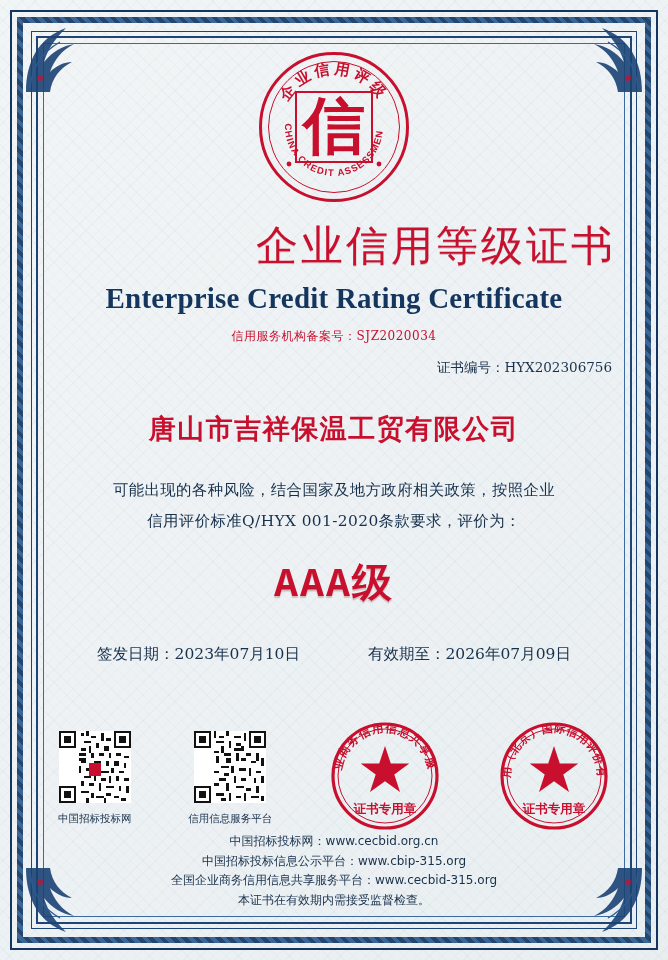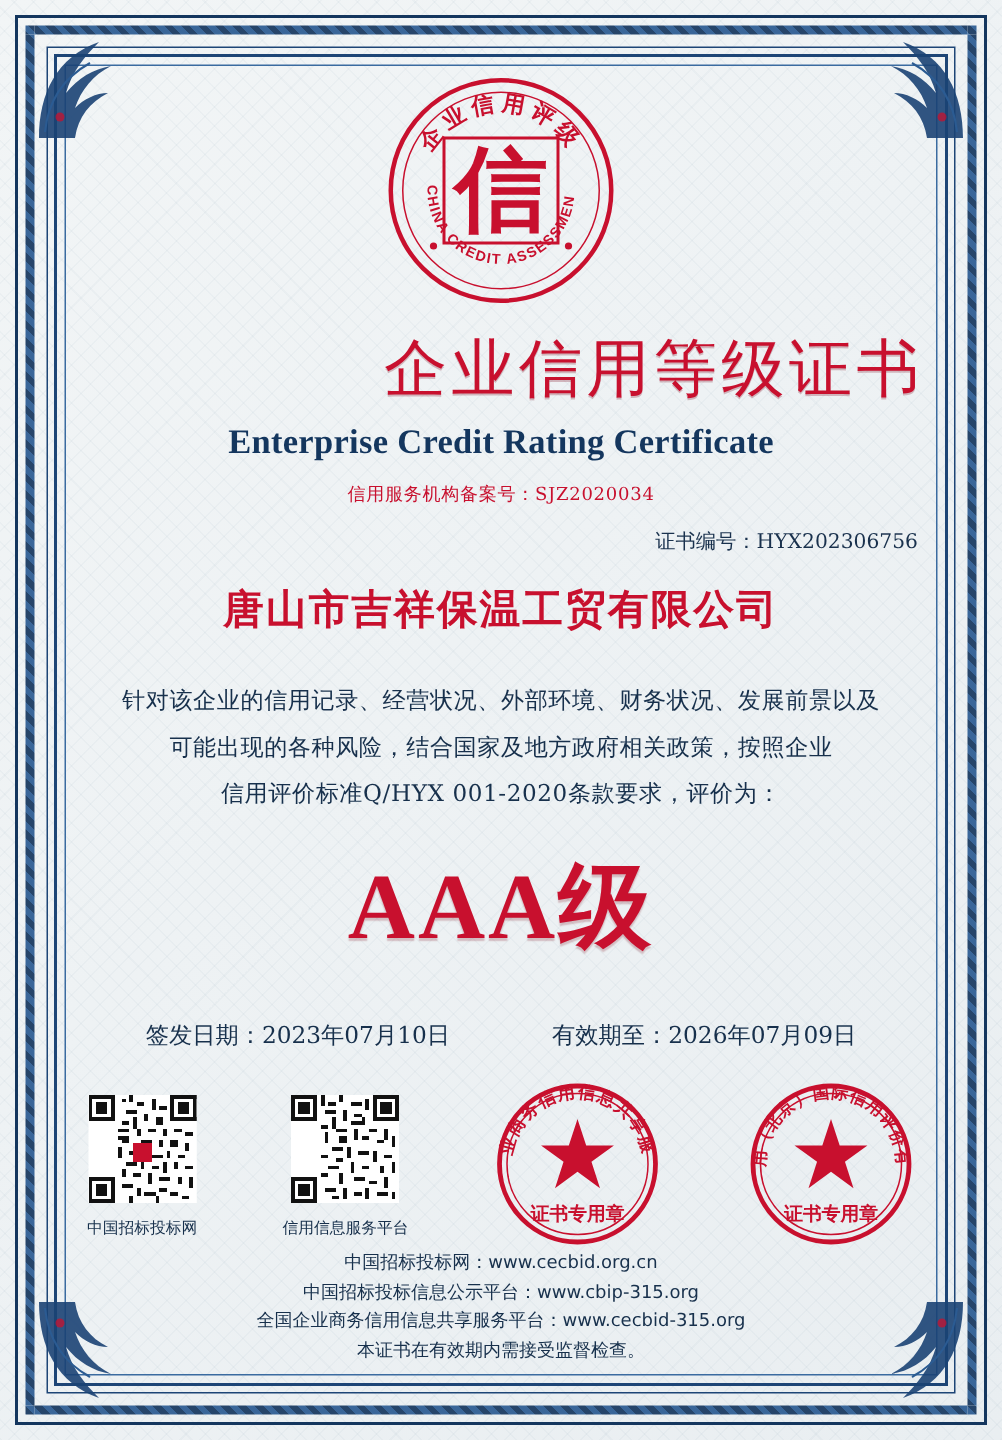--- a/index.html
+++ b/index.html
@@ -117,21 +117,21 @@
     font-size: 42px;
     font-weight: 400;
     letter-spacing: 3px;
     margin-top: 16px;
     font-family: "DejaVu Serif", serif;
     text-shadow: 0 1px 0 rgba(120,0,20,0.25);
   }
   .title-en {
     text-align: center;
     color: #14365e;
-    font-size: 23px;
+    font-size: 29px;
     font-weight: 700;
     margin-top: 8px;
     letter-spacing: 0.2px;
     font-family: "Liberation Serif", serif;
   }
   .filing-no {
     text-align: center;
     color: #c8102e;
     font-size: 12px;
     margin-top: 13px;
@@ -145,44 +145,44 @@
     margin-top: 14px;
     padding-right: 4px;
     font-family: "DejaVu Serif", serif;
   }
 
   .company {
     text-align: center;
     color: #c8102e;
     font-size: 27px;
     font-weight: 700;
-    margin-top: 18px;
+    margin-top: 34px;
     letter-spacing: 1.5px;
     font-family: "DejaVu Serif", serif;
   }
 
   .body-text {
     margin-top: 28px;
     color: #17304c;
     font-size: 15.4px;
     line-height: 2.0;
     text-align: center;
     font-family: "DejaVu Serif", serif;
     letter-spacing: 0.4px;
   }
   .body-text .line { display: block; }
 
   .grade {
     text-align: center;
     color: #c8102e;
-    font-size: 62px;
+    font-size: 40px;
     font-weight: 700;
     margin-top: 18px;
     letter-spacing: 2px;
-    font-family: Liberation Serif, serif;
+    font-family: Liberation Mono, monospace;
     text-shadow: 0 2px 1px rgba(120,0,20,0.22);
   }
 
   .dates {
     display: flex;
     justify-content: center;
     gap: 68px;
     margin-top: 34px;
     color: #17304c;
     font-size: 15.5px;
@@ -303,21 +303,20 @@
     </div>
 
     <div class="title-cn">企业信用等级证书</div>
     <div class="title-en">Enterprise Credit Rating Certificate</div>
     <div class="filing-no">信用服务机构备案号：SJZ2020034</div>
     <div class="cert-no">证书编号：HYX202306756</div>
 
     <div class="company">唐山市吉祥保温工贸有限公司</div>
 
     <div class="body-text">
-      <span class="line">针对该企业的信用记录、经营状况、外部环境、财务状况、发展前景以及</span>
       <span class="line">可能出现的各种风险，结合国家及地方政府相关政策，按照企业</span>
       <span class="line">信用评价标准Q/HYX 001-2020条款要求，评价为：</span>
     </div>
 
     <div class="grade">AAA级</div>
 
     <div class="dates">
       <div>
         <span>签发日期：</span><span>2023年07月10日</span>
       </div>

